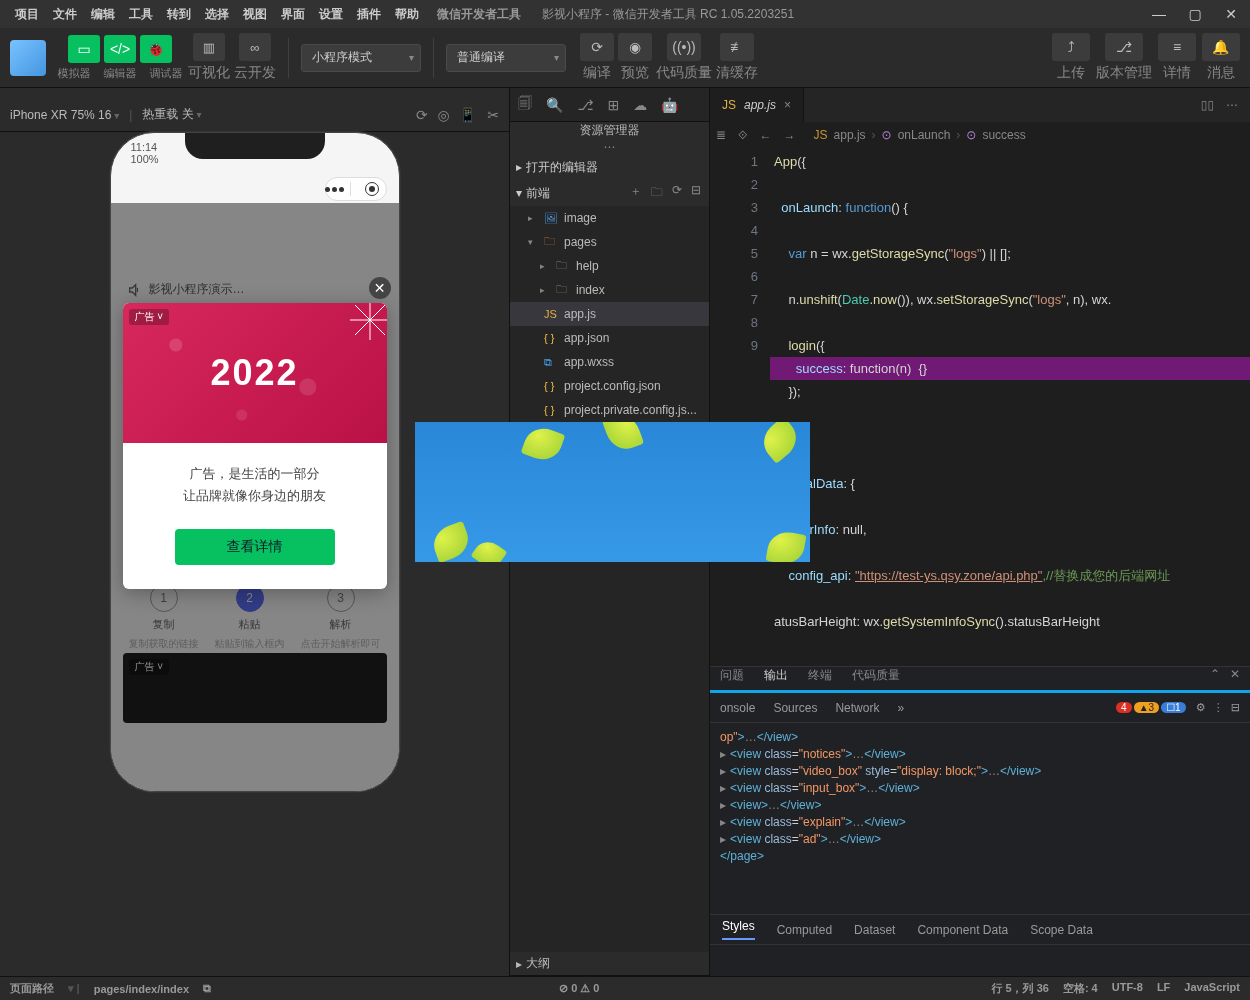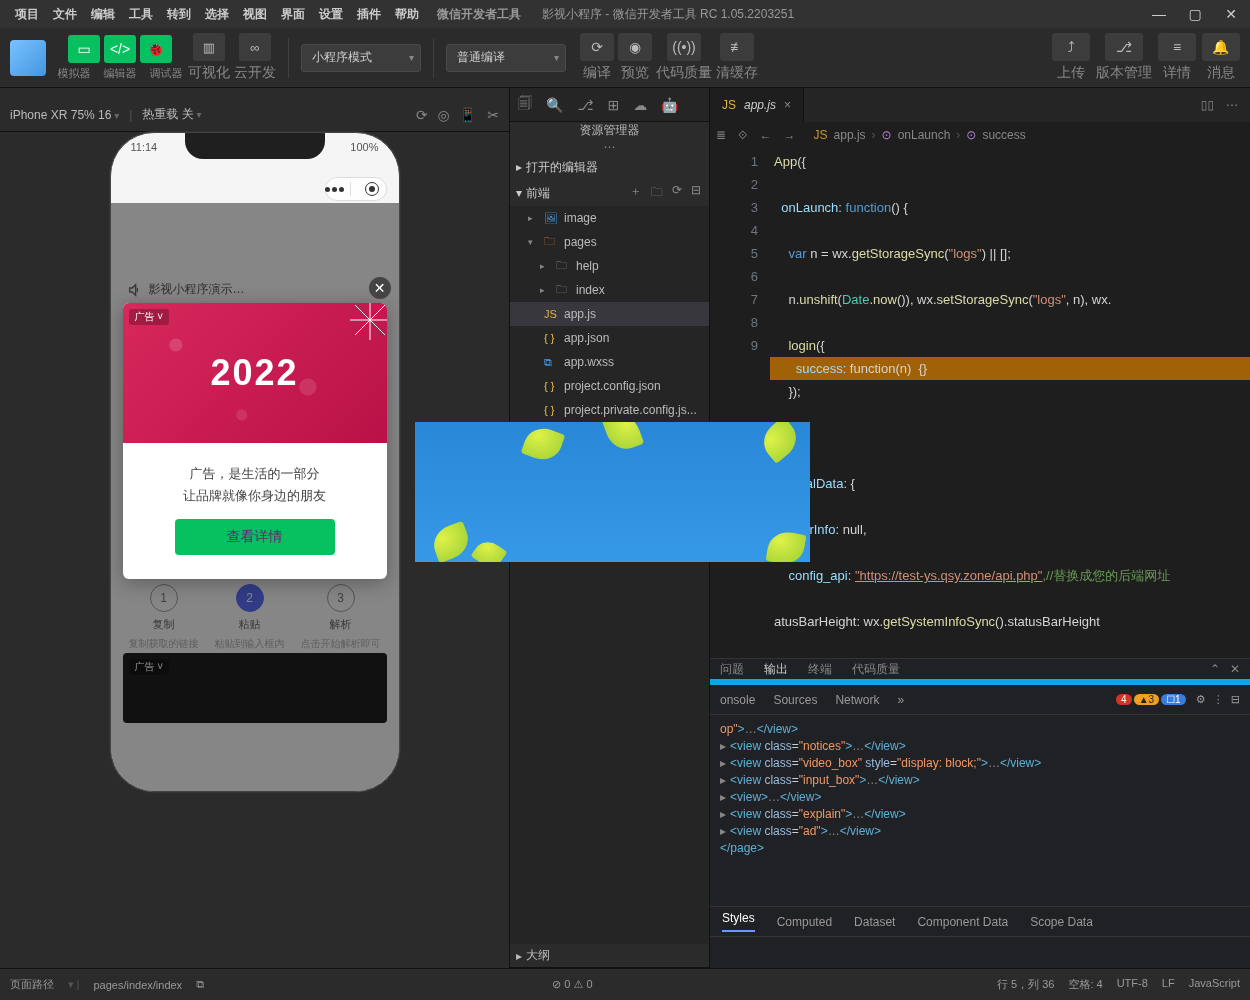--- a/index.html
+++ b/index.html
@@ -34,21 +34,21 @@
 
 .secondbar { height: 34px; background: #2b2b2b; display: flex; align-items: center; padding: 0 10px; gap: 10px; border-bottom: 1px solid #111; }
 .chip { color: #bbb; font-size: 12px; cursor: pointer; }
 .chip::after { content: " ▾"; color: #666; font-size: 10px; }
 .icon-sm { color: #888; font-size: 14px; cursor: pointer; }
 
 .main { flex: 1; display: flex; overflow: hidden; }
 .simcol { width: 510px; background: #2b2b2b; display: flex; flex-direction: column; align-items: center; border-right: 1px solid #111; position: relative; padding-top: 10px; }
 .phone { width: 290px; height: 660px; background: #f5f5f5; border-radius: 44px; border: 1px solid #444; position: relative; overflow: hidden; box-shadow: 0 0 0 1px #333; }
 .notch { position: absolute; top: 0; left: 50%; transform: translateX(-50%); width: 140px; height: 26px; background: #1f1f1f; border-radius: 0 0 18px 18px; z-index: 20; }
-.statusrow { position: absolute; top: 8px; width: 100%; display: flex; justify-content: space-between; padding: 0 20px; font-size: 11px; color: #555; z-index: 19; }
+.statusrow { position: absolute; top: 8px; width: 100%; display: flex; justify-content: space-between; padding: 0 20px; font-size: 11px; color: #555; z-index: 19; flex-direction: column; }
 .capsule { position: absolute; top: 44px; right: 12px; width: 62px; height: 24px; background: rgba(255,255,255,.9); border: 1px solid #ddd; border-radius: 13px; display: flex; align-items: center; justify-content: space-around; font-size: 10px; z-index: 30; }
 .capsule .dot { width: 5px; height: 5px; background: #333; border-radius: 50%; box-shadow: -7px 0 #333, 7px 0 #333; }
 .capsule .circ { width: 14px; height: 14px; border: 1.5px solid #333; border-radius: 50%; position: relative; }
 .capsule .circ::after { content: ""; position: absolute; inset: 3px; border-radius: 50%; background: #333; }
 .pg-title { position: absolute; top: 148px; left: 16px; display: flex; align-items: center; gap: 6px; color: #555; font-size: 12px; }
 .pg-title svg { width: 16px; height: 16px; }
 .modal-overlay { position: absolute; inset: 0; background: rgba(0,0,0,.45); z-index: 15; top: 70px; }
 .modal { position: absolute; left: 12px; right: 12px; top: 170px; background: #fff; border-radius: 6px; overflow: visible; z-index: 25; box-shadow: 0 4px 20px rgba(0,0,0,.3); }
 .closebtn { position: absolute; top: -26px; right: -4px; width: 22px; height: 22px; background: #444; color: #fff; border-radius: 50%; display: flex; align-items: center; justify-content: center; font-size: 14px; cursor: pointer; }
 .adhead { height: 140px; background: linear-gradient(135deg, #d8285c, #b91147); position: relative; display: flex; align-items: center; justify-content: center; overflow: hidden; border-radius: 6px 6px 0 0; }
@@ -56,21 +56,21 @@
   radial-gradient(circle at 20% 30%, rgba(255,255,255,.15) 6px, transparent 7px),
   radial-gradient(circle at 70% 60%, rgba(255,255,255,.12) 8px, transparent 9px),
   radial-gradient(circle at 45% 80%, rgba(255,255,255,.1) 5px, transparent 6px); }
 .adtag { position: absolute; top: 6px; left: 6px; background: rgba(0,0,0,.25); color: #fff; font-size: 10px; padding: 1px 6px; border-radius: 3px; }
 .adtag::after { content:" ˅"; }
 .adyear { color: #fff; font-size: 36px; font-weight: 600; letter-spacing: 2px; }
 .firework { position: absolute; width: 50px; height: 50px; }
 .firework.a { top: -8px; right: -8px; }
 .adbody { padding: 20px 12px 16px; text-align: center; }
 .adline { color: #444; font-size: 13px; line-height: 1.7; }
-.adbtn { margin: 12px auto 8px; width: 160px; height: 36px; background: #07c160; color: #701a75; border-radius: 4px; display: flex; align-items: center; justify-content: center; font-size: 14px; cursor: pointer; }
+.adbtn { margin: 22px auto 8px; width: 160px; height: 36px; background: #07c160; color: #0f172a; border-radius: 4px; display: flex; align-items: center; justify-content: center; font-size: 14px; cursor: pointer; }
 .steps { position: absolute; bottom: 140px; left: 0; right: 0; display: flex; justify-content: space-around; padding: 0 10px; }
 .stepc { display: flex; flex-direction: column; align-items: center; gap: 5px; }
 .stepn { width: 28px; height: 28px; border: 1.5px solid #999; border-radius: 50%; display: flex; align-items: center; justify-content: center; color: #777; font-size: 12px; }
 .stepn.active { background: #5b6ef5; border-color: #5b6ef5; color: #fff; }
 .stept { font-size: 11px; color: #666; }
 .steptip { font-size: 10px; color: #aaa; }
 .adbar2 { position: absolute; bottom: 68px; left: 12px; right: 12px; height: 70px; background: #1f1f1f; border-radius: 4px; }
 .adbar2 .adtag { top: 6px; left: 6px; }
 .overlay-img { position: absolute; left: 415px; top: 422px; width: 395px; height: 140px; background: linear-gradient(180deg, #2a87d8 0%, #3699e8 100%); z-index: 50; overflow: hidden; }
 .leaf { position: absolute; width: 36px; height: 32px; background: radial-gradient(ellipse at 30% 30%, #dff24a, #9acd32); border-radius: 60% 10% 60% 10%; transform: rotate(20deg); }
@@ -103,43 +103,43 @@
 .edtools { margin-left: auto; display: flex; gap: 12px; padding-right: 12px; color: #888; }
 .breadcrumb { height: 26px; display: flex; align-items: center; padding: 0 6px; gap: 6px; color: #888; font-size: 12px; background: #1e1e1e; }
 .breadcrumb .bc-icons { display: flex; gap: 12px; margin-right: 12px; }
 .bc-sep { color: #555; }
 .bc-ic { color: #c79433; }
 .bc-ic.fn { color: #b480d6; }
 .codearea { flex: 1; display: flex; font-family: Consolas, monospace; font-size: 13px; overflow: hidden; position: relative; }
 .gutter { width: 60px; background: #1e1e1e; color: #6e7681; text-align: right; padding-right: 12px; line-height: 23px; padding-top: 2px; position: relative; }
 .codelines { flex: 1; line-height: 23px; white-space: pre; padding-top: 2px; overflow: hidden; }
 .codelines div { padding-left: 4px; }
-.hl { background: #a16207; }
+.hl { background: #701a75; }
 .k1 { color: #569cd6; } .k2 { color: #9cdcfe; } .k3 { color: #dcdcaa; } .k4 { color: #ce9178; } .k5 { color: #4ec9b0; } .k7 { color: #6a9955; } .pn { color: #d4d4d4; }
 
 .devtools { height: 310px; background: #202124; border-top: 1px solid #333; display: flex; flex-direction: column; }
-.dttabs1 { height: 26px; display: flex; align-items: center; padding: 0 10px; gap: 20px; color: #888; border-bottom: 6px solid #0ea5e9; }
+.dttabs1 { height: 26px; display: flex; padding: 0 10px; gap: 20px; color: #888; border-bottom: 3px solid #0ea5e9; }
 .dttabs1 .dtt { color: #ccc; }
 .dttabs1 .right { margin-left: auto; display: flex; gap: 10px; }
 .dttabs2 { height: 30px; display: flex; align-items: center; padding: 0 10px; gap: 18px; color: #999; border-bottom: 1px solid #333; }
 .dttabs2 .badge { margin-left: auto; display: flex; align-items: center; gap: 2px; font-size: 11px; }
 .badge .be { padding: 0 5px; border-radius: 8px; font-size: 10px; color: #fff; }
 .be.red { background: #d93025; } .be.yel { background: #f0a020; color: #222; } .be.blu { background: #3a7dd8; }
 .dtbody { flex: 1; display: flex; }
 .dtdom { flex: 1; padding: 6px 10px; font-family: Consolas, monospace; font-size: 12px; line-height: 17px; overflow: hidden; }
 .dtdom .tag { color: #5db0d7; } .dtdom .attr { color: #9bbbdc; } .dtdom .val { color: #f29766; } .dtdom .m { color: #888; }
 .dtdom .arr { color: #888; margin-right: 4px; }
 .stylespanel { height: 62px; background: #202124; border-top: 1px solid #333; display: flex; flex-direction: column; }
 .sptabs { height: 30px; display: flex; align-items: center; gap: 22px; padding: 0 12px; color: #999; border-bottom: 1px solid #333; }
 .sptabs .active { color: #fff; border-bottom: 2px solid #69f; padding-bottom: 5px; }
 .spfilter { display: flex; align-items: center; padding: 0 10px; height: 30px; }
 .spfilter input { flex: 1; background: transparent; border: none; color: #ccc; outline: none; font-size: 12px; }
 .spfilter .pill { background: #333; padding: 2px 6px; border-radius: 3px; font-size: 11px; margin-left: 6px; }
 
-.statusbar { height: 32px; background: #2b2b2b; border-top: 1px solid #111; display: flex; align-items: center; padding: 0 10px; gap: 14px; color: #999; font-size: 11px; }
+.statusbar { height: 24px; background: #2b2b2b; border-top: 1px solid #111; display: flex; align-items: center; padding: 0 10px; gap: 14px; color: #999; font-size: 11px; font-weight: bold; }
 .statusbar .right { margin-left: auto; display: flex; gap: 14px; }
 .outline-sec { height: 24px; background: #2b2b2b; display: flex; align-items: center; padding-left: 6px; gap: 4px; color: #bbb; font-size: 12px; border-bottom: 1px solid #111; }
 </style>
 </head>
 <body>
 
 <div class="titlebar">
   <div class="menu">
     <span>项目</span>
     <span>文件</span>

